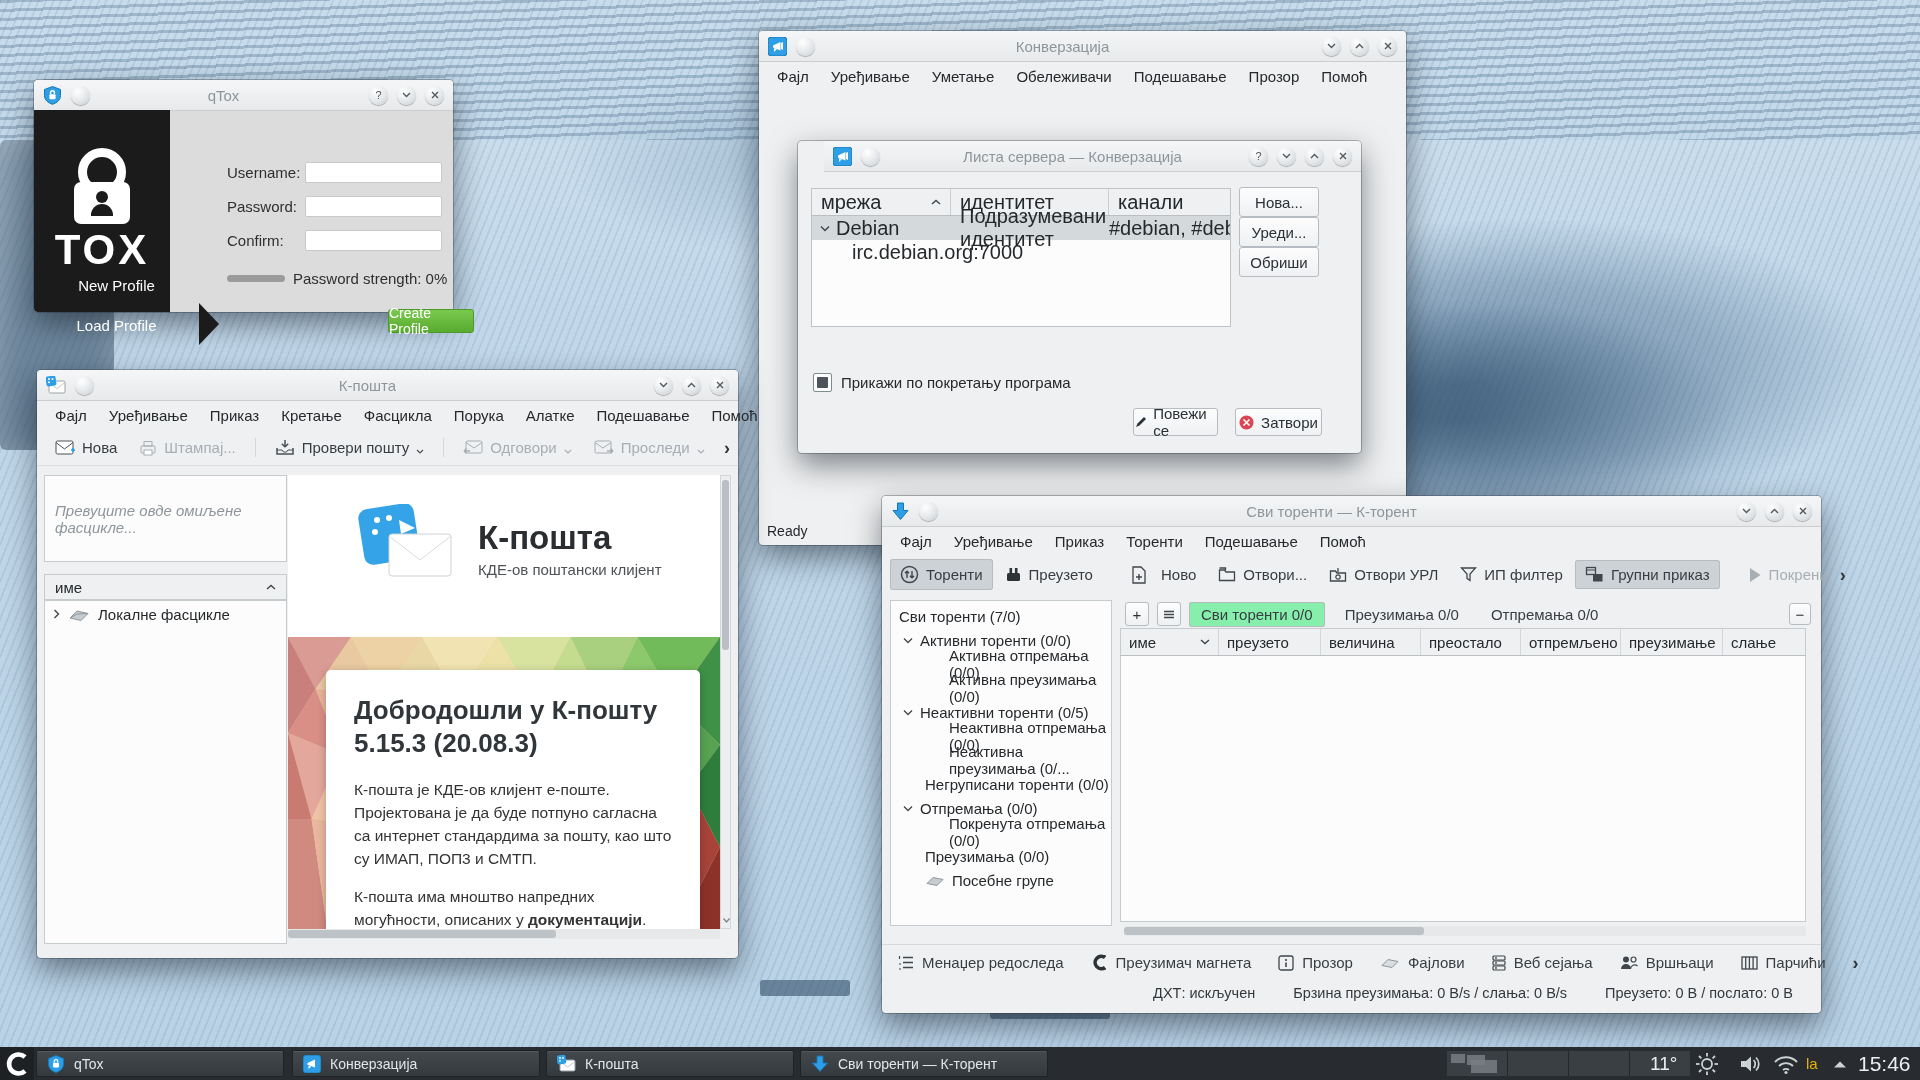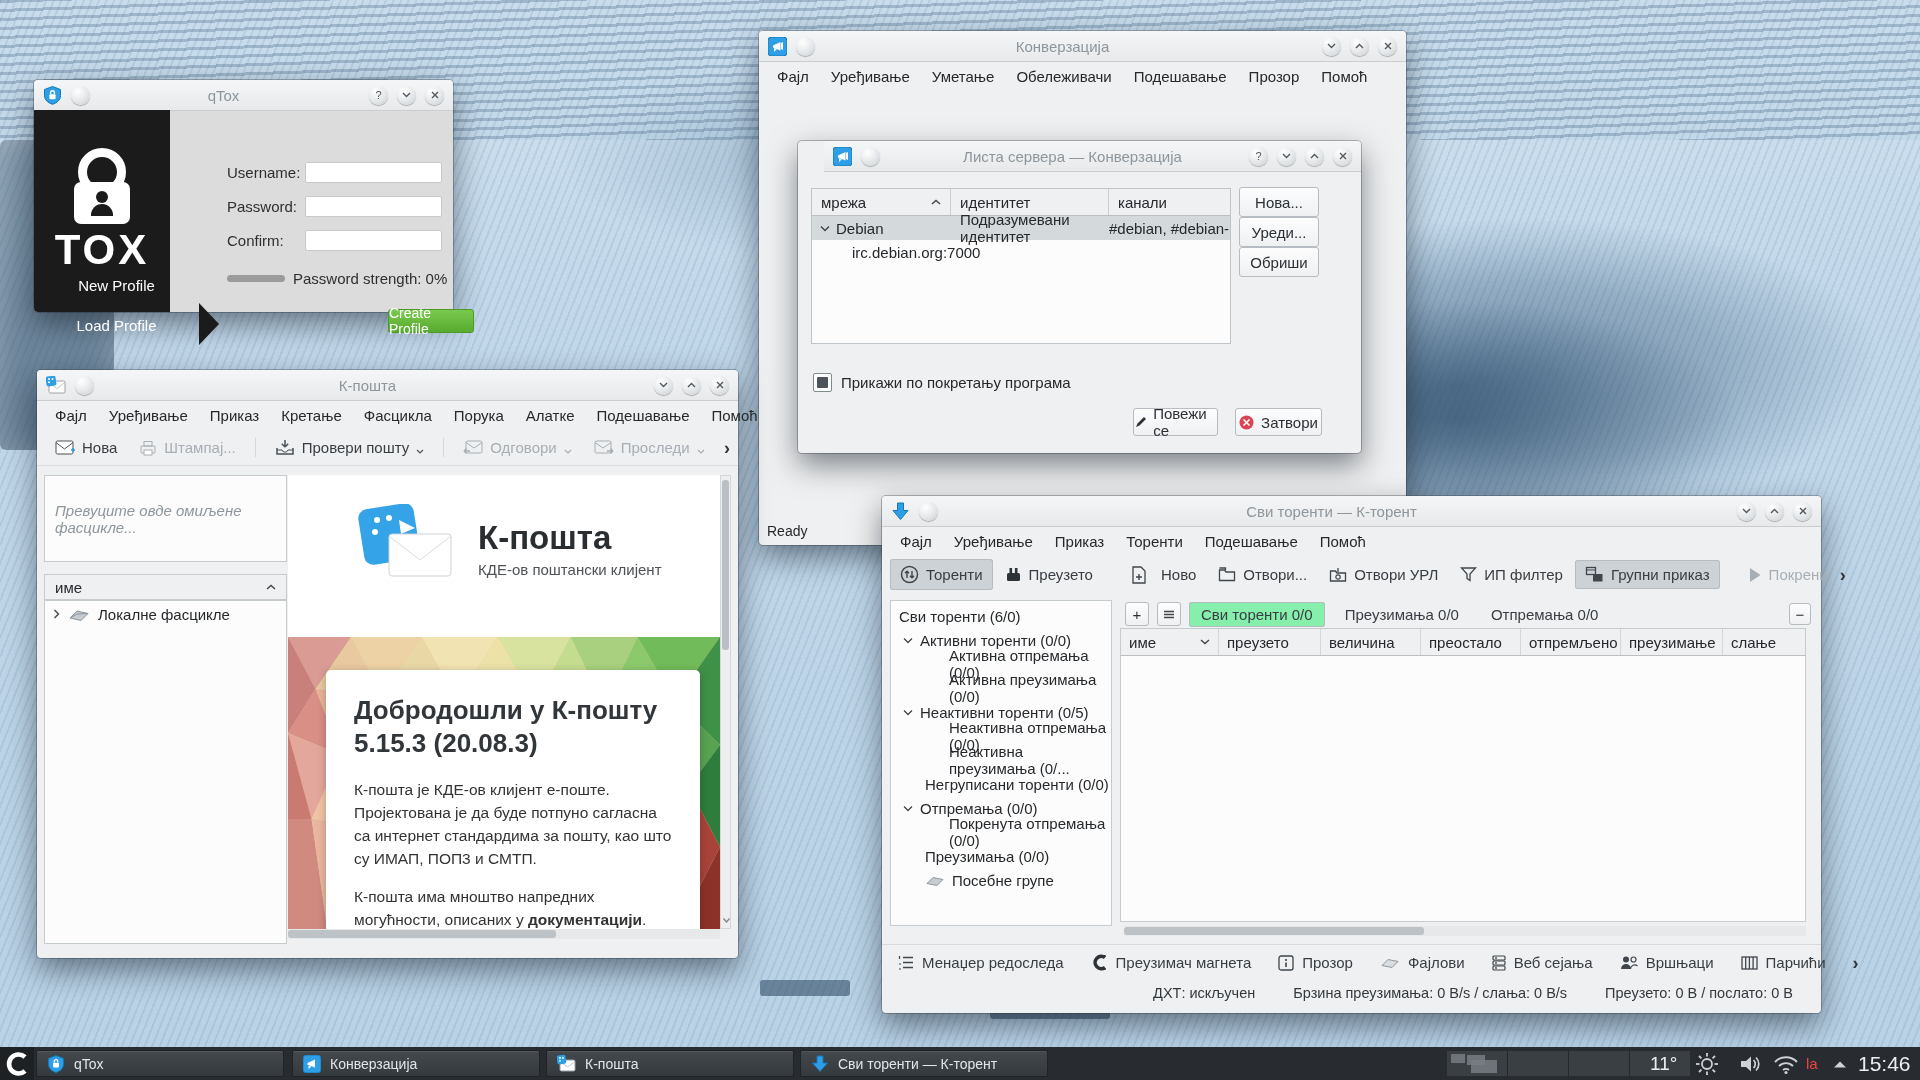--- a/index.html
+++ b/index.html
@@ -46,21 +46,21 @@
   .qrow{position:absolute;display:flex;align-items:center;}
   .qlabel{width:78px;}
   .qinput{width:137px;height:21px;background:#fff;border:1px solid #c9c9c9;border-radius:2px;box-sizing:border-box;font-size:14px;padding:0 4px;}
   .strength-track{width:58px;height:7px;border-radius:3.5px;background:#9b9b9b;}
   .create-btn{position:absolute;left:189px;top:199px;width:84px;height:22px;background:linear-gradient(#79c94f,#58ab2e);border:1px solid #4e9a29;border-radius:3px;color:#fff;font-size:14px;display:flex;align-items:center;justify-content:center;}
   
   .konv{left:759px;top:31px;width:647px;height:514px;}
   .konv-status{position:absolute;left:8px;bottom:6px;font-size:14px;color:#26292c;}
   
   .sdlg{left:798px;top:141px;width:537px;height:312px;z-index:3;padding-left:26px;}
-  .stable{position:absolute;left:13px;top:47px;width:420px;height:156px;background:#fcfcfc;border:1px solid #bfc4c8;box-sizing:border-box;font-size:15px;color:#26292c;}
+  .stable{position:absolute;left:13px;top:47px;width:420px;height:139px;background:#fcfcfc;border:1px solid #bfc4c8;box-sizing:border-box;font-size:20px;color:#26292c;}
   .sthead{display:grid;grid-template-columns:139px 158px auto;height:26px;background:#eef0f2;border-bottom:1px solid #b9bfc3;align-items:center;}
   .sthead>div{padding:0 9px;display:flex;align-items:center;border-right:1px solid #c9ced2;height:100%;box-sizing:border-box;}
   .sthead>div:last-child{border-right:none;}
   .strow1{display:flex;align-items:center;height:24px;background:#d4d9dc;}
   .strow2{display:flex;align-items:center;height:24px;background:#fcfcfc;padding-left:40px;}
   .sd-btncol{position:absolute;left:441px;top:46px;width:80px;display:flex;flex-direction:column;}
   .sd-btncol .btn{height:30px;}
   .cbx{width:17px;height:17px;border:1px solid #7f8c8d;background:#fff;border-radius:2px;display:flex;align-items:center;justify-content:center;}
   .cbx .fill{width:11px;height:11px;background:#4d545b;border-radius:1px;}
   
@@ -106,21 +106,21 @@
   
   .taskbar{position:absolute;left:0;top:1047px;width:1920px;height:33px;background:#282c30;z-index:10;}
   .launcher{position:absolute;left:0;top:0;width:34px;height:33px;background:#1e2124;display:flex;align-items:center;justify-content:center;}
   .task{position:absolute;top:3px;height:27px;background:linear-gradient(#44494e,#34393d);border:1px solid #1f2326;box-shadow:inset 0 1px 0 rgba(255,255,255,.08);border-radius:2px;display:flex;align-items:center;gap:9px;padding:0 10px;box-sizing:border-box;color:#e2e6e9;font-size:14px;}
   .pager{position:absolute;left:1447px;top:4px;height:25px;display:flex;}
   .pcell{width:60px;height:25px;background:#3a3f43;border-right:1px solid #24282b;position:relative;}
   .pwin{position:absolute;background:#787d82;opacity:.85;}
   .tray{position:absolute;top:0;height:33px;display:flex;align-items:center;color:#e8ebee;}
   .clock{font-size:21px;color:#eceff1;}
   .temp{font-size:19px;color:#eceff1;}
-  .kbd{font-size:15px;color:#ef4444;}
+  .kbd{font-size:15px;color:#eab308;}
 </style>
 </head>
 <body>
 
 <div class="desktop">
   <div class="wp-shape wp-ridge"></div>
   <div class="wp-shape wp-hill"></div>
   <div class="wp-shape wp-hill2"></div>
   <div class="wp-water"></div>
   <div class="wp-tower"></div>
@@ -580,21 +580,21 @@
     <div class="tbtn dis">
       <svg width="14" height="16">
           <path d="M2 1 L12.5 8 L2 15 Z" fill="#a7aeb4"></path>
         </svg>
       <span>Покрени</span>
     </div>
     <span style="margin-left:auto;margin-right:6px;" class="chev">›</span>
   </div>
   <div class="kt-side">
     <div class="trow l0">
-        <span>Сви торенти (6/0)</span>
+        <span>Сви торенти (7/0)</span>
       </div>
     <div class="trow l1e">
         <svg style="margin-right:7px" width="10" height="7">
           <path d="M1 1.5 L5 5.5 L9 1.5" stroke="#3f464c" stroke-width="1.3" fill="none"></path>
         </svg>
         <span>Активни торенти (0/0)</span>
       </div>
     <div class="trow l2">
         <span>Активна отпремања (0/0)</span>
       </div>

